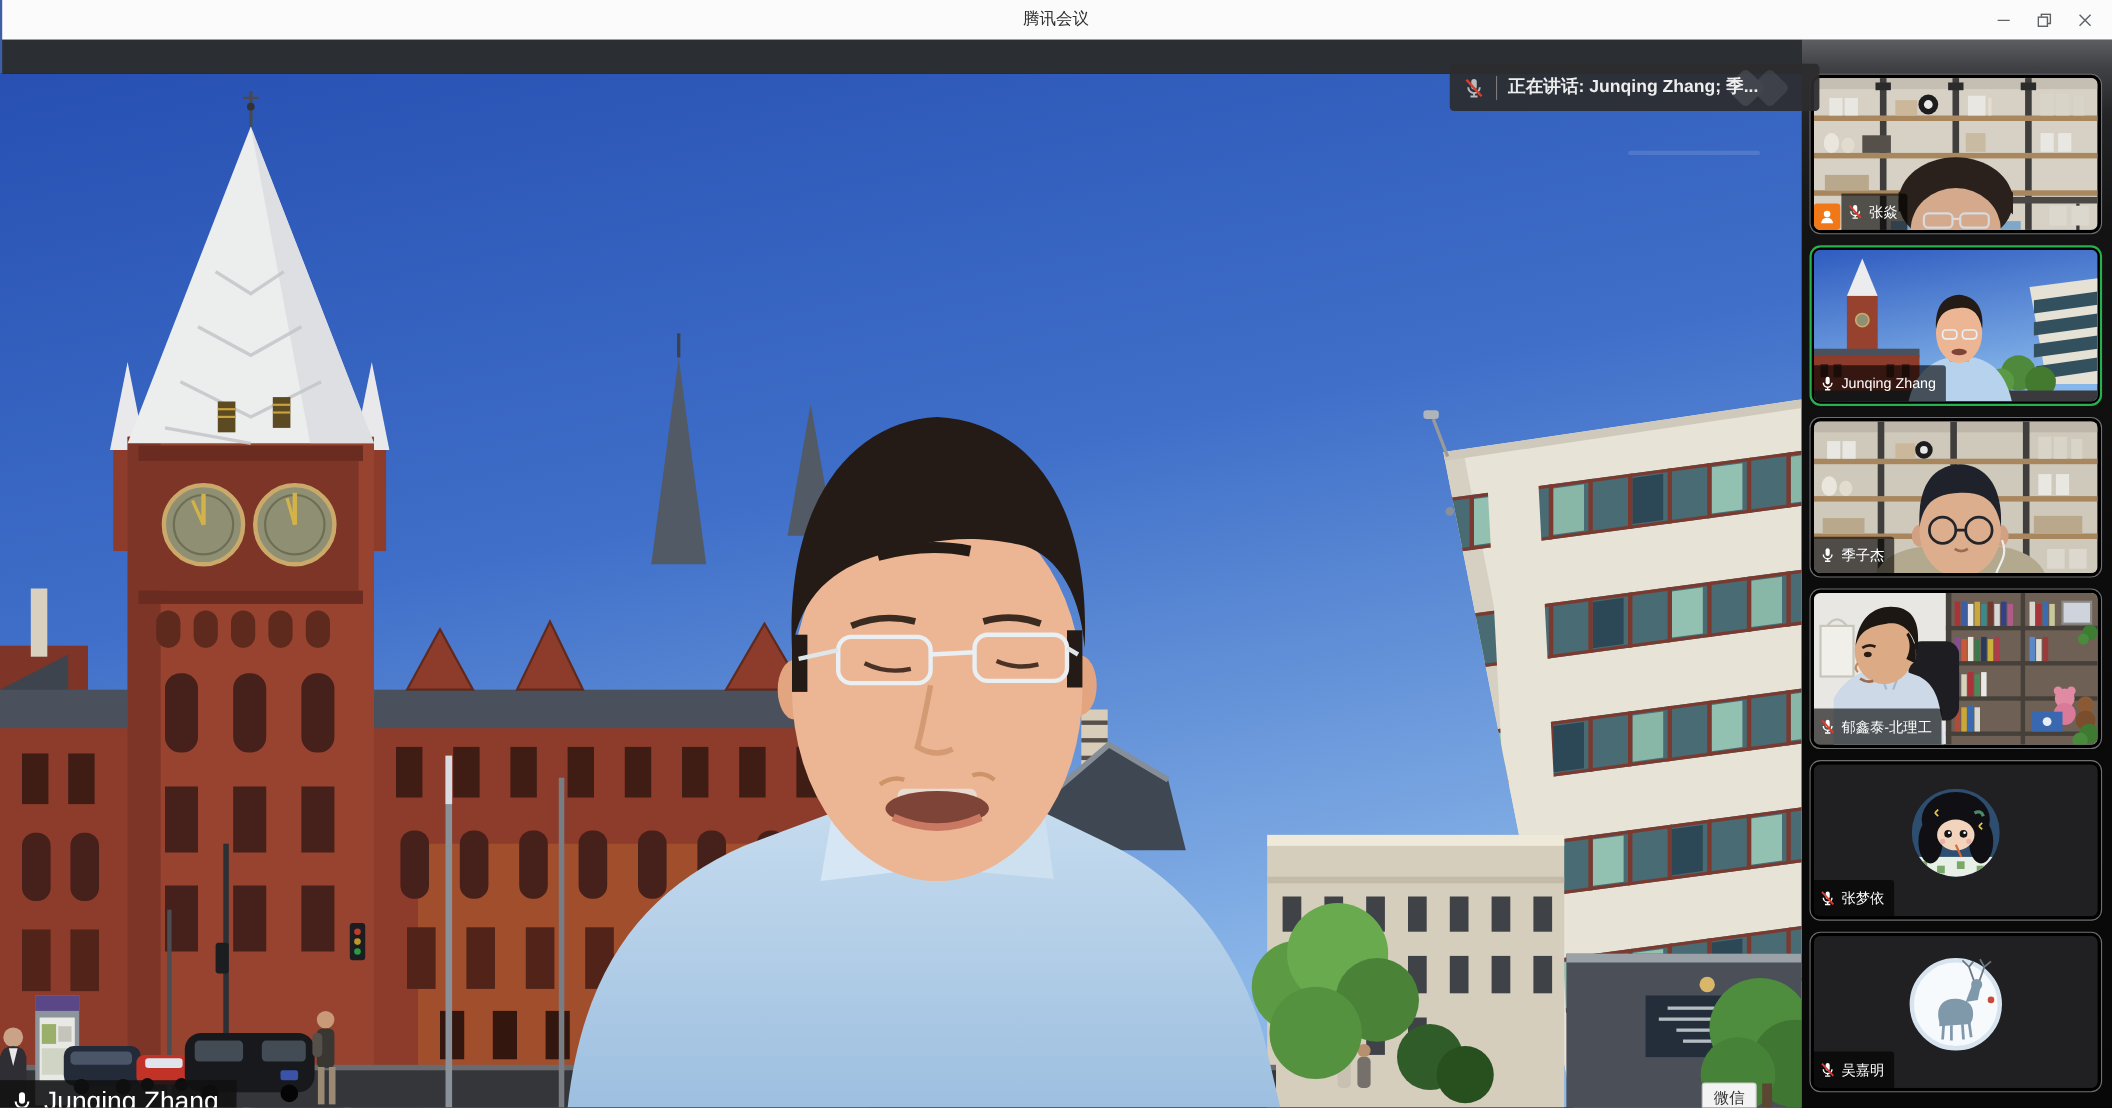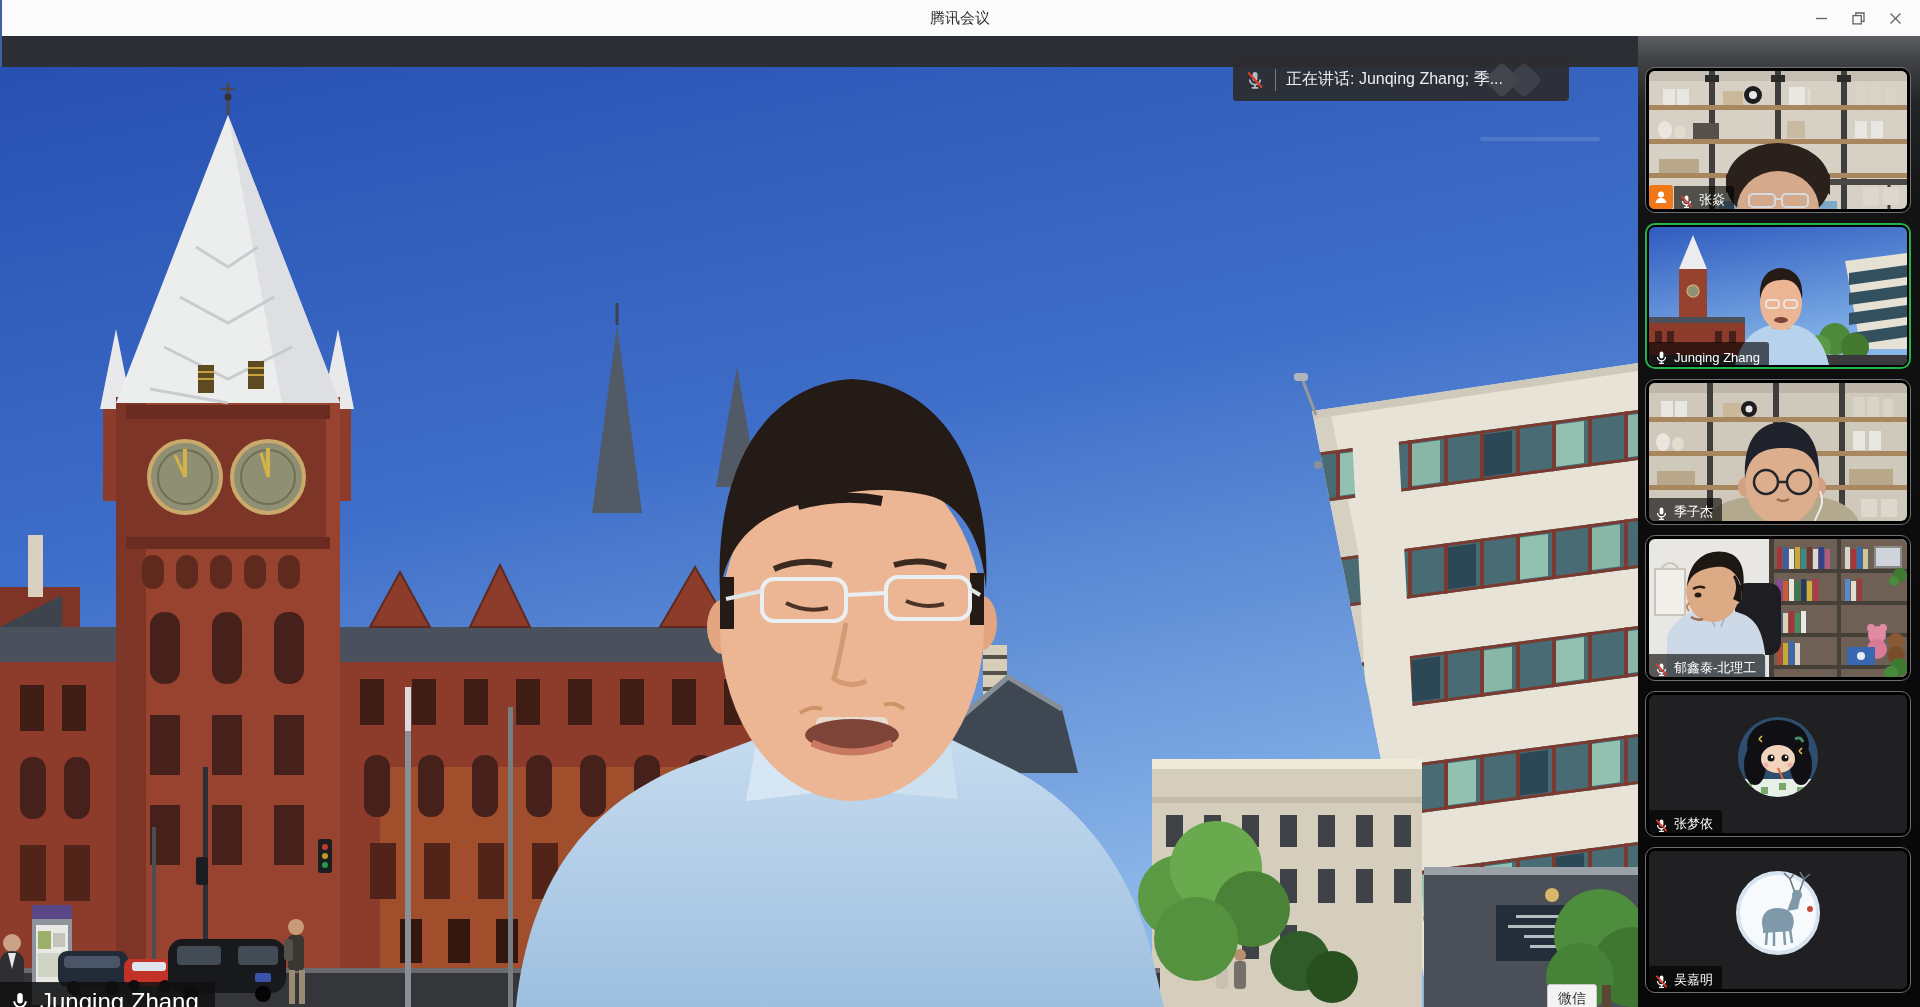--- a/index.html
+++ b/index.html
@@ -19,43 +19,43 @@
   .toolbar{position:absolute;left:0;top:36px;width:1638px;height:31px;background:#2b2f33;z-index:5;}
 
   
   .main{position:absolute;left:0;top:67px;width:1638px;height:940px;overflow:hidden;background:#3a6fd0;z-index:4;}
   .main svg.scene{position:absolute;left:0;top:0;width:100%;height:100%;}
   .mainlabel{position:absolute;left:0;bottom:-15px;height:40px;display:flex;align-items:center;gap:9px;
              background:rgba(16,16,16,.82);padding:0 16px 0 9px;color:#fff;font-size:24px;z-index:6;}
   .mainlabel svg{width:22px;height:22px;}
 
   
-  .speaking{position:absolute;left:1233px;top:58px;width:312px;height:43px;background:rgba(44,44,46,.93);
+  .speaking{position:absolute;left:1318px;top:58px;width:312px;height:43px;background:rgba(44,44,46,.93);
             border-radius:4px;display:flex;align-items:center;gap:10px;padding:0 12px;z-index:20;
-            color:#ededed;font-size:16px;overflow:hidden;}
+            color:#ededed;font-size:16px;overflow:hidden;font-weight:bold;}
   .speaking .div{width:1px;height:22px;background:#7a7a7a;flex:0 0 auto;}
   .speaking svg{flex:0 0 auto;}
   .speaking .wm{position:absolute;right:18px;top:4px;width:70px;height:36px;opacity:.10;pointer-events:none;}
   .speaking .wm i{position:absolute;width:26px;height:26px;background:#fff;border-radius:5px;transform:rotate(45deg);display:block;}
   .speaking .wm i:nth-child(1){left:8px;top:5px;}
   .speaking .wm i:nth-child(2){left:30px;top:5px;opacity:.8;}
 
   
   .wechat{position:absolute;left:1547px;top:984px;width:48px;height:28px;background:#f3f3f3;border:1px solid #c8c8c8;
           border-radius:3px;color:#333;font-size:14px;display:flex;align-items:center;justify-content:center;z-index:21;}
 
   
   .sidebar{position:absolute;left:1638px;top:36px;width:282px;height:971px;z-index:10;
            background:linear-gradient(180deg,#5c5e61 0%,#404245 2.5%,#232425 7%,#131314 18%,#0a0a0a 60%,#080808 100%);}
   .thumb{position:absolute;left:7px;width:266px;height:146px;border:1px solid #707070;border-radius:10px;
          padding:3px;background:#000;box-sizing:border-box;cursor:pointer;}
   .thumb.active{border:2px solid #25b14b;padding:2px;}
   .tvid{position:relative;width:100%;height:100%;border-radius:6px;overflow:hidden;background:#161616;}
   .tvid svg.tscene{position:absolute;left:0;top:0;width:100%;height:100%;}
-  .chip{position:absolute;left:0;bottom:0;height:23px;display:flex;align-items:flex-end;gap:5px;
+  .chip{position:absolute;left:0;bottom:0;height:33px;display:flex;align-items:center;gap:5px;
         background:rgba(0,0,0,.62);padding:0 9px 0 5px;border-radius:0 3px 0 0;color:#fff;font-size:13px;white-space:nowrap;}
   .chip svg{width:15px;height:15px;flex:0 0 auto;}
   .hostbadge{position:absolute;left:0;bottom:0;width:24px;height:24px;background:#f07818;border-radius:3px;
              display:flex;align-items:center;justify-content:center;}
   .hostbadge svg{width:16px;height:16px;}
 </style>
 </head>
 <body>
 
 <div class="stage">

